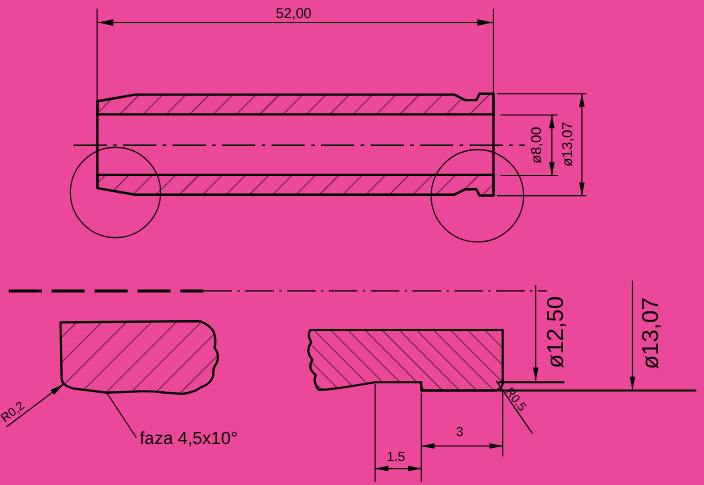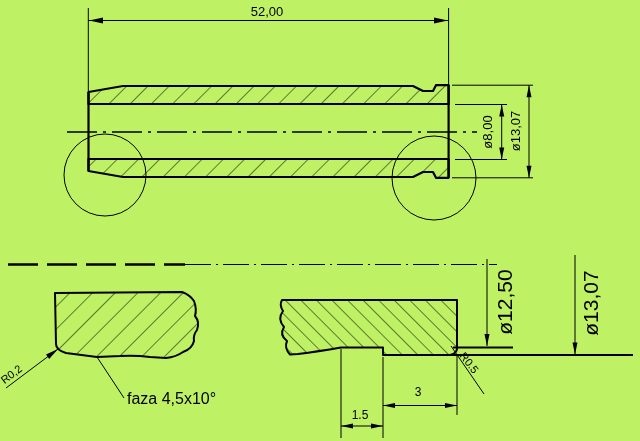--- a/index.html
+++ b/index.html
@@ -1,16 +1,16 @@
 <!DOCTYPE html>
 <html><head>
 <meta charset="utf-8">
 <style>
   html,body{margin:0;padding:0;background:#ffffff;}
-  .stage{position:relative;width:640px;height:441px;background:#bef264;overflow:hidden;}
+  .stage{position:relative;width:640px;height:441px;background:#ec4899;overflow:hidden;}
   svg{display:block;}
   text{font-family:"Liberation Sans", sans-serif;fill:#000;}
   .dim-txt{font-size:13px;}
   .dim-txt-big{font-size:21px;}
   .dim-txt-sm{font-size:12px;}
   .note-txt{font-size:16px;}
   .rad-txt{font-size:11px;}
 </style>
 </head>
 <body>

